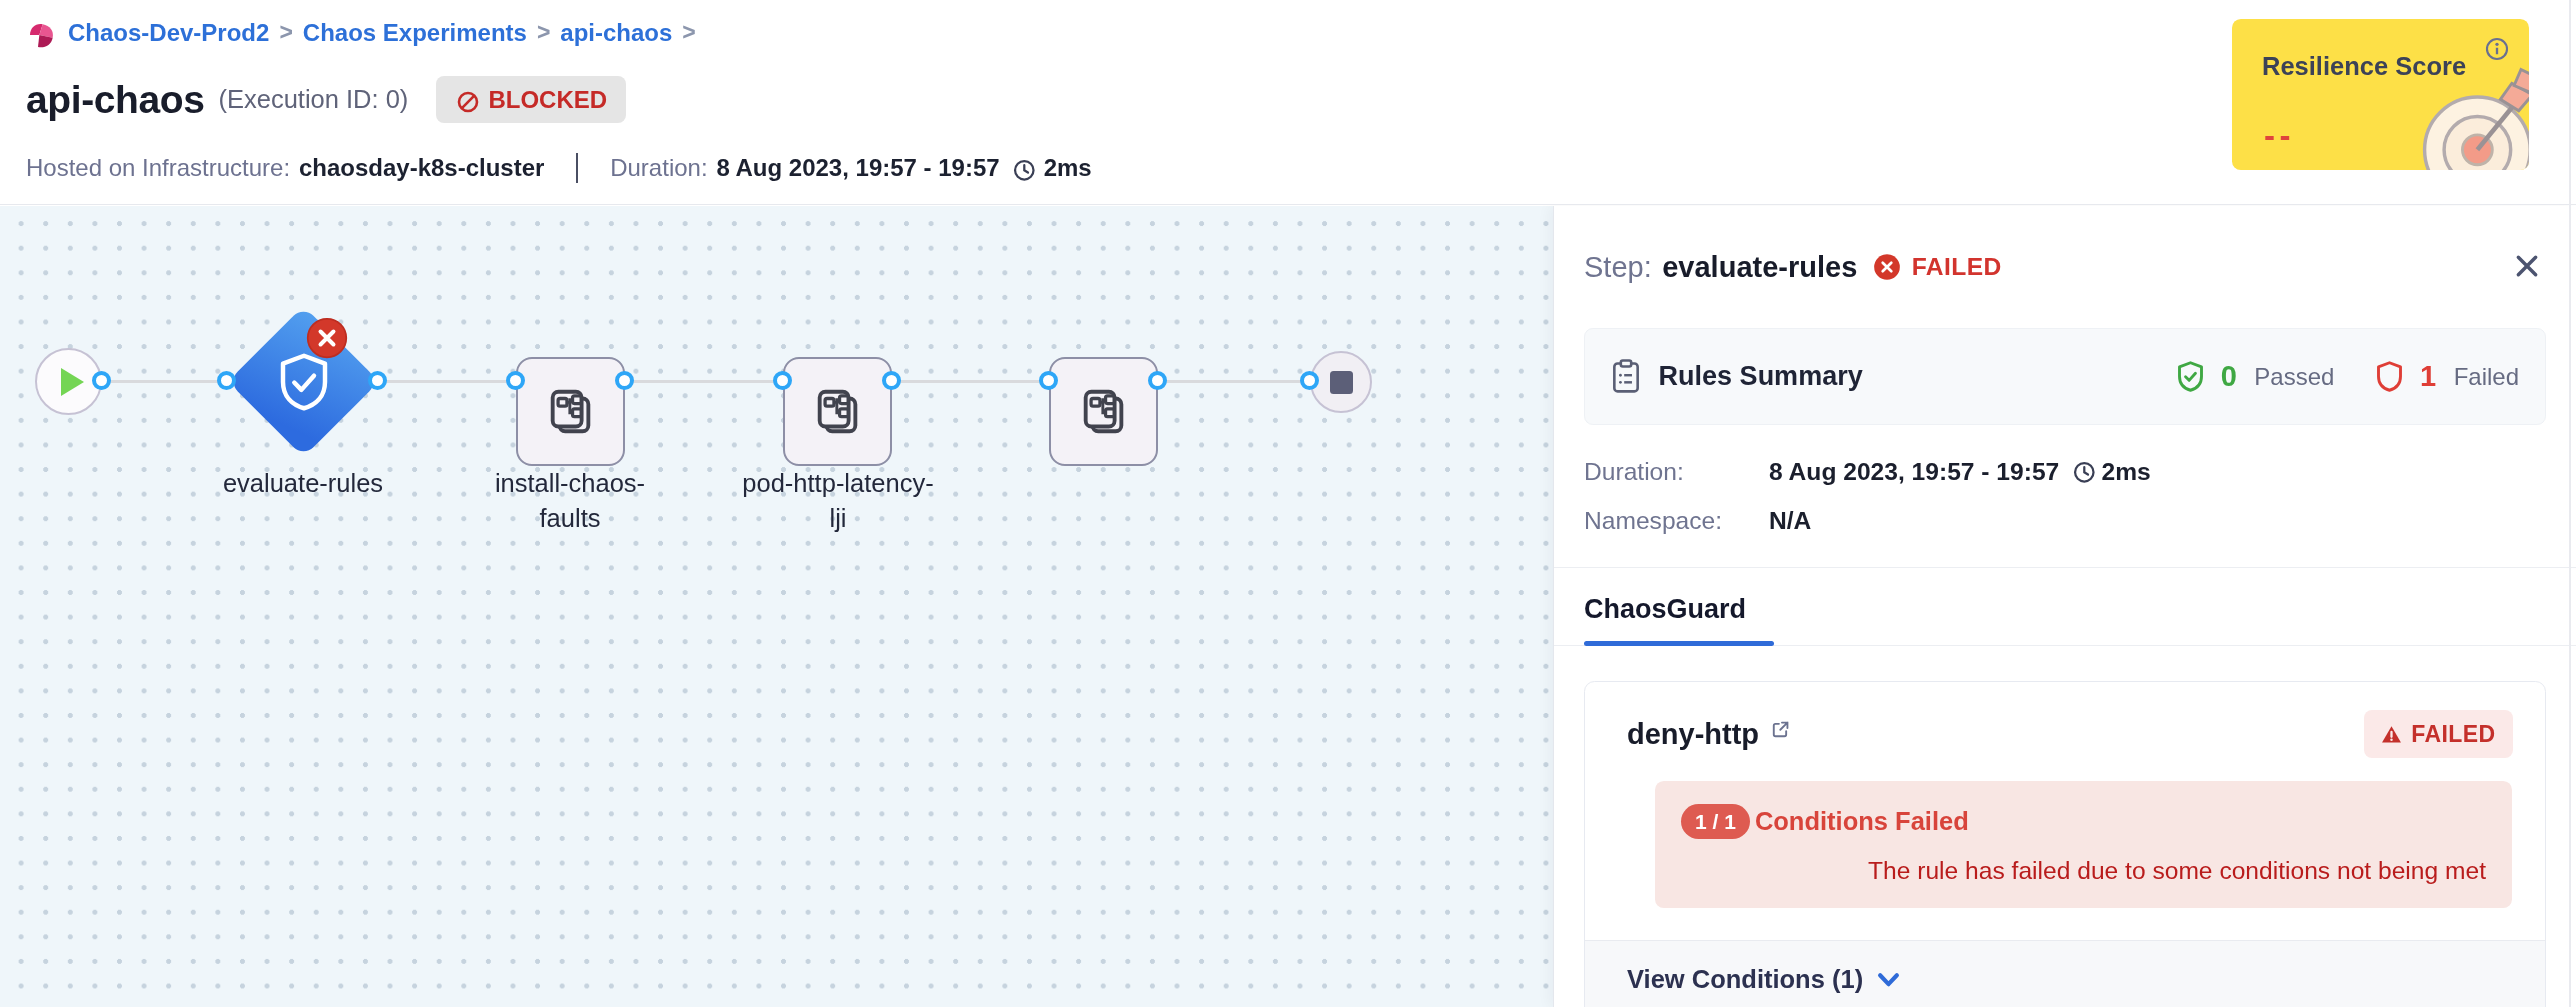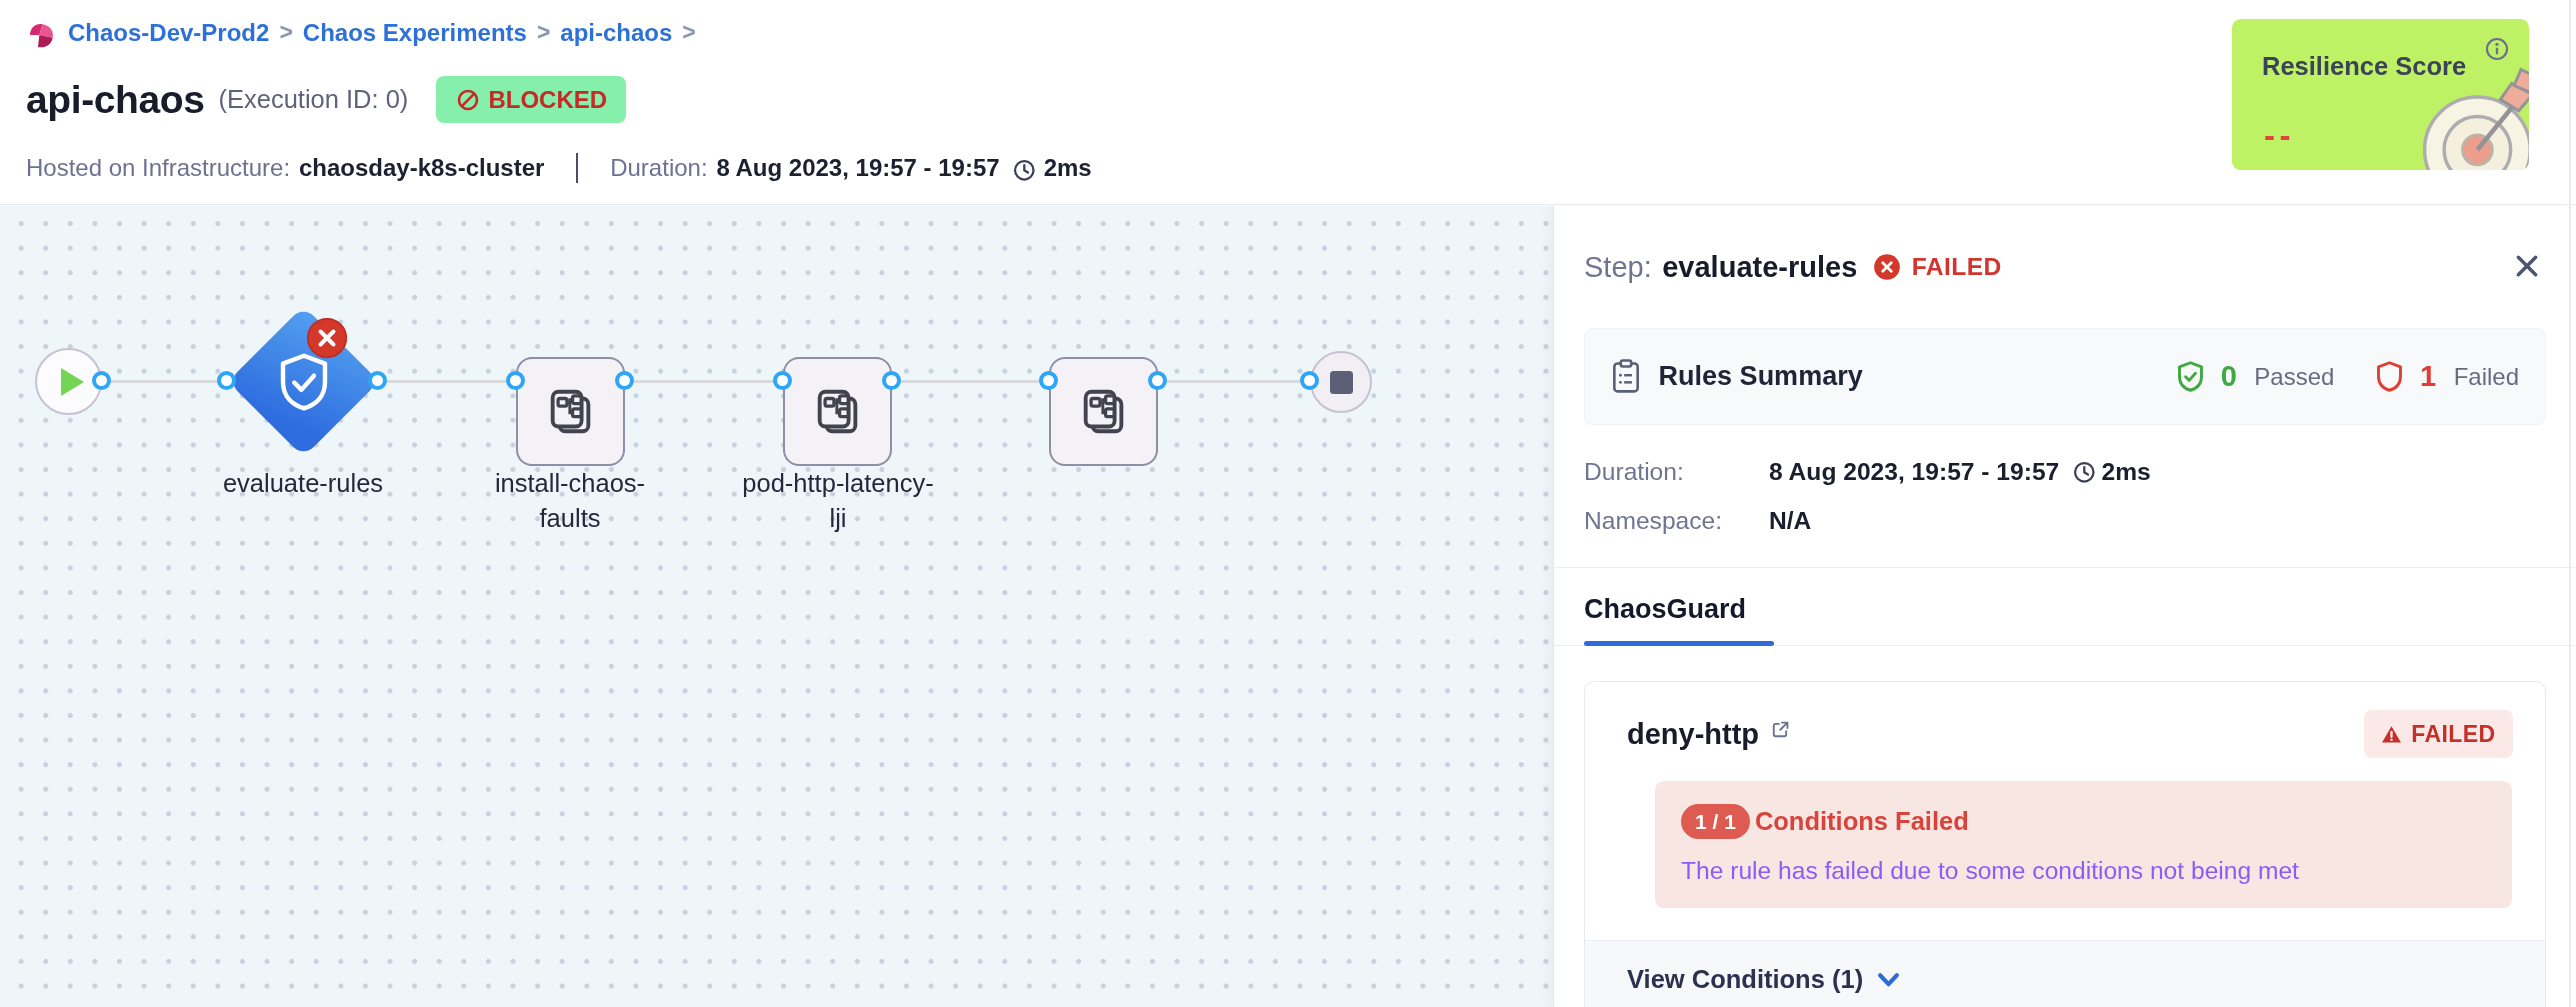--- a/index.html
+++ b/index.html
@@ -11,32 +11,32 @@
     border-bottom:0.9px solid #E7E9EE; z-index:5; }
   .breadcrumb { position:absolute; left:26px; top:19.3px; display:flex; gap:10px;
     font-size:24px;font-weight:bold; }
   .breadcrumb a { color:#2D70D8; text-decoration:none; cursor:pointer; }
   .crumb-sep { color:#8C96AD; font-size:23px; }
   .logo { width:32px; height:32px; display:block; }
 
   .title-row { position:absolute; left:26px; top:76px; display:flex; align-items:center; }
   .page-title { font-size:39px; font-weight:bold; color:#191D2B; letter-spacing:-0.4px;}
   .exec-id { font-size:25.5px; color:#5F6379; margin-left:14px; }
-  .blocked-badge { margin-left:28px; display:inline-flex; align-items:center; gap:8.8px;
-    background:#86efac; color:#C52A27; font-weight:bold; font-size:24px;
+  .blocked-badge { margin-left:28px; display:inline-flex; align-items:flex-end; gap:8.8px;
+    background:#e5e5e5; color:#C52A27; font-weight:bold; font-size:24px;
     padding:9.7px 19.3px; border-radius:8px; }
 
   .info-row { position:absolute; left:26px; top:153px; display:flex; align-items:center;
     font-size:24px; color:#6D7290; }
   .info-strong { color:#1C2130; font-weight:bold; margin-left:8.8px; }
   .v-divider { width:1.8px; height:30px; background:#4A4F63; margin:0 32px; }
   .clock-inline { margin:0 5.3px 0 12.3px; position:relative; top:2.6px; }
 
   .res-card { position:absolute; right:47px; top:19.3px; width:297px; height:151px;
-    background:#bef264; border-radius:8.8px; overflow:hidden; }
+    background:#fde047; border-radius:8.8px; overflow:hidden; }
   .res-title { position:absolute; left:30px; top:33px; font-size:25.5px; font-weight:bold; color:#3C4257; }
   .res-value { position:absolute; left:32px; top:98px; font-size:33px; font-weight:bold;
     color:#E0443C; letter-spacing:4.4px; }
   .res-info { position:absolute; right:17.6px; top:16px; }
   .res-art { position:absolute; right:-12.3px; bottom:-19.3px; opacity:0.9; }
 
   .right-scroll-line { position:absolute; top:0; bottom:0; right:5.3px; width:1.8px; background:#E9EAEF; z-index:9;}
 
   
   .canvas { position:absolute; top:206px; left:0; width:1553px; bottom:0;
@@ -111,21 +111,21 @@
   .ext-link { margin-left:10.5px; cursor:pointer; position:relative; top:-5.3px; }
   .rule-badge { margin-left:auto; display:flex; align-items:center; gap:8.8px; background:#FBE9E8;
     border-radius:8px; padding:10.5px 17.6px; }
   .rule-badge-text { font-size:23px; font-weight:bold; color:#C4302B; letter-spacing:0.4px; }
 
   .cond-box { margin:0 33px 32px 70px; background:#F8E6E3; border-radius:8.8px; padding:23px 26px; }
   .cond-top { display:flex; align-items:center; gap:5px; }
   .cond-pill { background:#DE5B51; color:#fff; font-size:21px; font-weight:bold; border-radius:878px;
     padding:5.3px 14px; }
   .cond-title { font-size:25.5px; font-weight:bold; color:#D8443B; }
-  .cond-msg { margin-top:17.6px; font-size:24.6px; color:#8b5cf6; }
+  .cond-msg { margin-top:17.6px; font-size:24.6px; color:#b91c1c;text-align:right; }
 
   .rule-foot { border-top:1.8px solid #E9EBF0; background:#F7F8FA; padding:24.6px 32px 24.6px 42px;
     display:flex; align-items:center; gap:14px; cursor:pointer; }
   .rule-foot-text { font-size:25.5px; font-weight:bold; color:#2C3150; }
 </style>
 </head>
 <body>
 
 <div class="header">
   <div class="breadcrumb">

